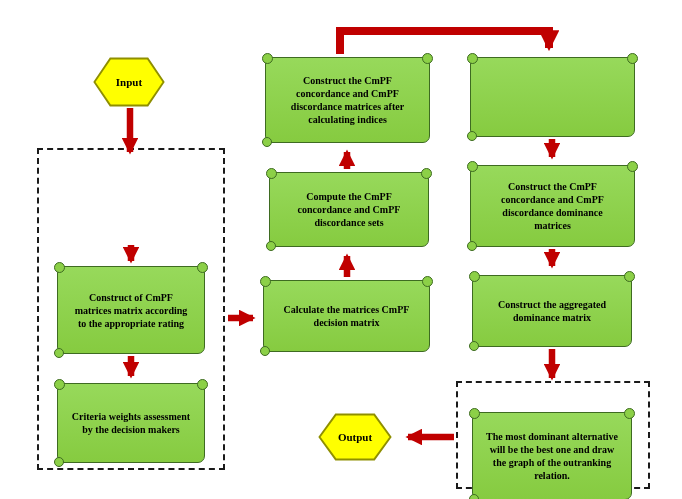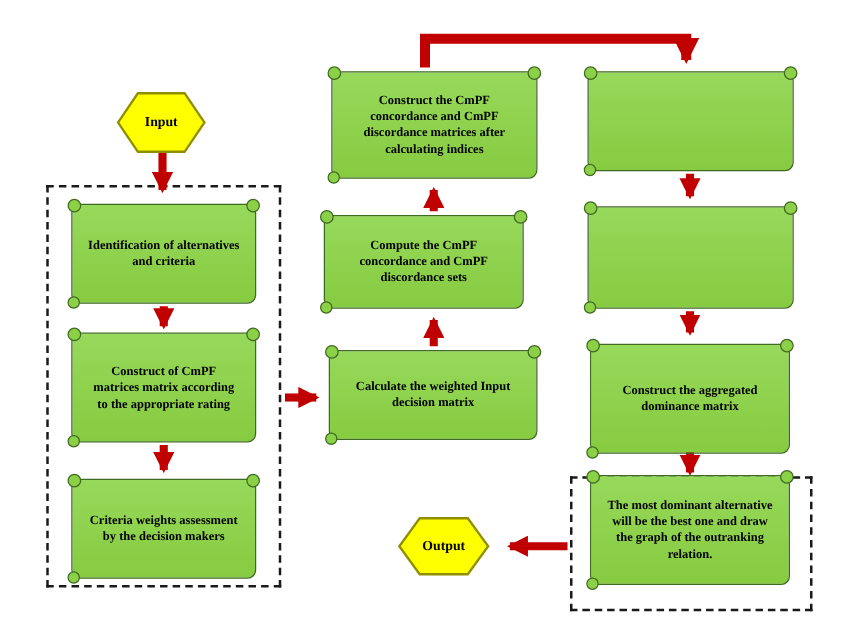--- a/index.html
+++ b/index.html
@@ -44,31 +44,31 @@
     width:100%;height:100%;font-weight:bold;font-size:11px;color:#000;
   }
 
   
   .group{
     position:absolute;z-index:0;box-sizing:border-box;
     border:2px dashed #1a1a1a;background:transparent;
   }
 
   
-  .p-input {left:93px;  top:57px;  width:72px;  height:50px;margin-top:16px;}
+  .p-input {left:93px;  top:57px;  width:72px;  height:50px;}
   .p-l1    {left:57px;  top:163px; width:148px; height:80px;}
   .p-l2    {left:57px;  top:266px; width:148px; height:88px;}
   .p-l3    {left:57px;  top:383px; width:148px; height:80px;}
   .p-mtop  {left:265px; top:57px;  width:165px; height:86px;}
-  .p-mmid  {left:259px; top:172px; width:160px; height:75px;}
+  .p-mmid  {left:269px; top:172px; width:160px; height:75px;}
   .p-mbot  {left:263px; top:280px; width:167px; height:72px;}
   .p-r1    {left:470px; top:57px;  width:165px; height:80px;}
   .p-r2    {left:470px; top:165px; width:165px; height:82px;}
-  .p-r3    {left:472px; top:275px; width:160px; height:88px;}
-  .p-r4    {left:472px; top:380px; width:160px; height:88px;}
+  .p-r3    {left:472px; top:275px; width:160px; height:72px;}
+  .p-r4    {left:472px; top:412px; width:160px; height:88px;}
   .p-output{left:318px; top:413px; width:74px;  height:48px;}
   .p-dashL {left:37px;  top:148px; width:188px; height:322px;}
   .p-dashR {left:456px; top:381px; width:194px; height:108px;}
 </style>
 </head>
 <body>
 
 <div class="canvas">
 
   <div class="group p-dashL"></div>
@@ -93,51 +93,48 @@
     <line x1="454" y1="437" x2="408" y2="437" stroke="#C00000" stroke-width="6.5" marker-end="url(#ah)"></line>
   </svg>
 
   <div class="hex p-input">
     <svg viewBox="0 0 100 62" preserveAspectRatio="none">
       <polygon points="24,2 76,2 98,31 76,60 24,60 2,31" fill="#FFFF00" stroke="#8F8F00" stroke-width="2.5"></polygon>
     </svg>
     <span class="lbl">Input</span>
   </div>
 
-  <div class="scroll p-l1">
-    <span class="curl-bl"></span>
-    <span>Identification of alternatives and criteria</span>
-  </div>
   <div class="scroll p-l2">
     <span class="curl-bl"></span>
     <span>Construct of CmPF matrices matrix according to the appropriate rating</span>
   </div>
   <div class="scroll p-l3">
     <span class="curl-bl"></span>
     <span>Criteria weights assessment by the decision makers</span>
   </div>
 
   <div class="scroll p-mtop">
     <span class="curl-bl"></span>
     <span>Construct the CmPF concordance and CmPF discordance matrices after calculating indices</span>
   </div>
   <div class="scroll p-mmid">
     <span class="curl-bl"></span>
     <span>Compute the CmPF concordance and CmPF discordance sets</span>
   </div>
   <div class="scroll p-mbot">
     <span class="curl-bl"></span>
-    <span>Calculate the weighted Input decision matrix</span>
+    <span>Calculate the matrices CmPF decision matrix</span>
   </div>
 
   <div class="scroll p-r1">
     <span class="curl-bl"></span>
   </div>
   <div class="scroll p-r2">
     <span class="curl-bl"></span>
+    <span>Construct the CmPF concordance and CmPF discordance dominance matrices</span>
   </div>
   <div class="scroll p-r3">
     <span class="curl-bl"></span>
     <span>Construct the aggregated dominance matrix</span>
   </div>
   <div class="scroll p-r4">
     <span class="curl-bl"></span>
     <span>The most dominant alternative will be the best one and draw the graph of the outranking relation.</span>
   </div>
 

